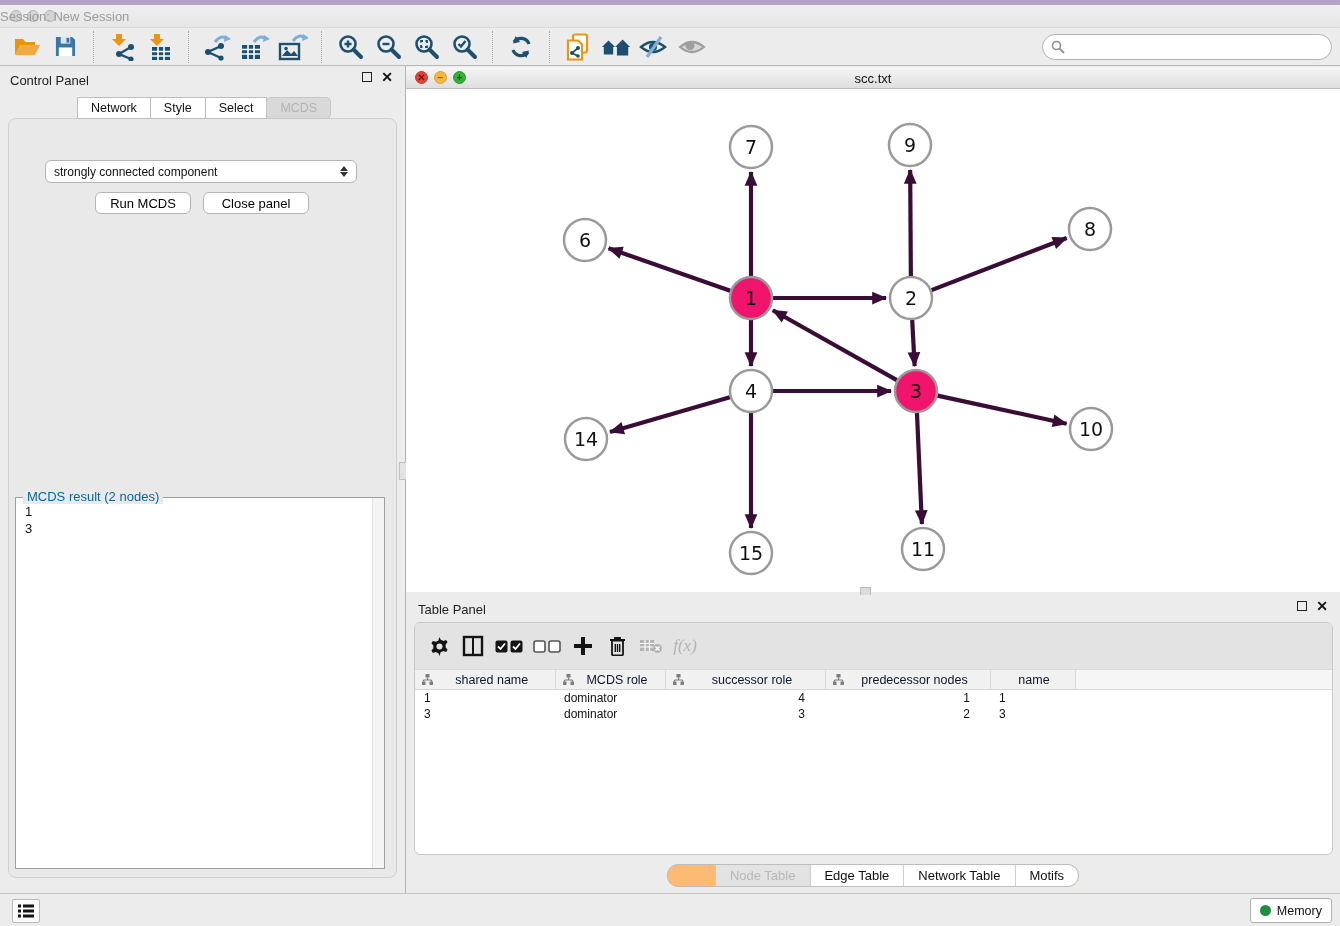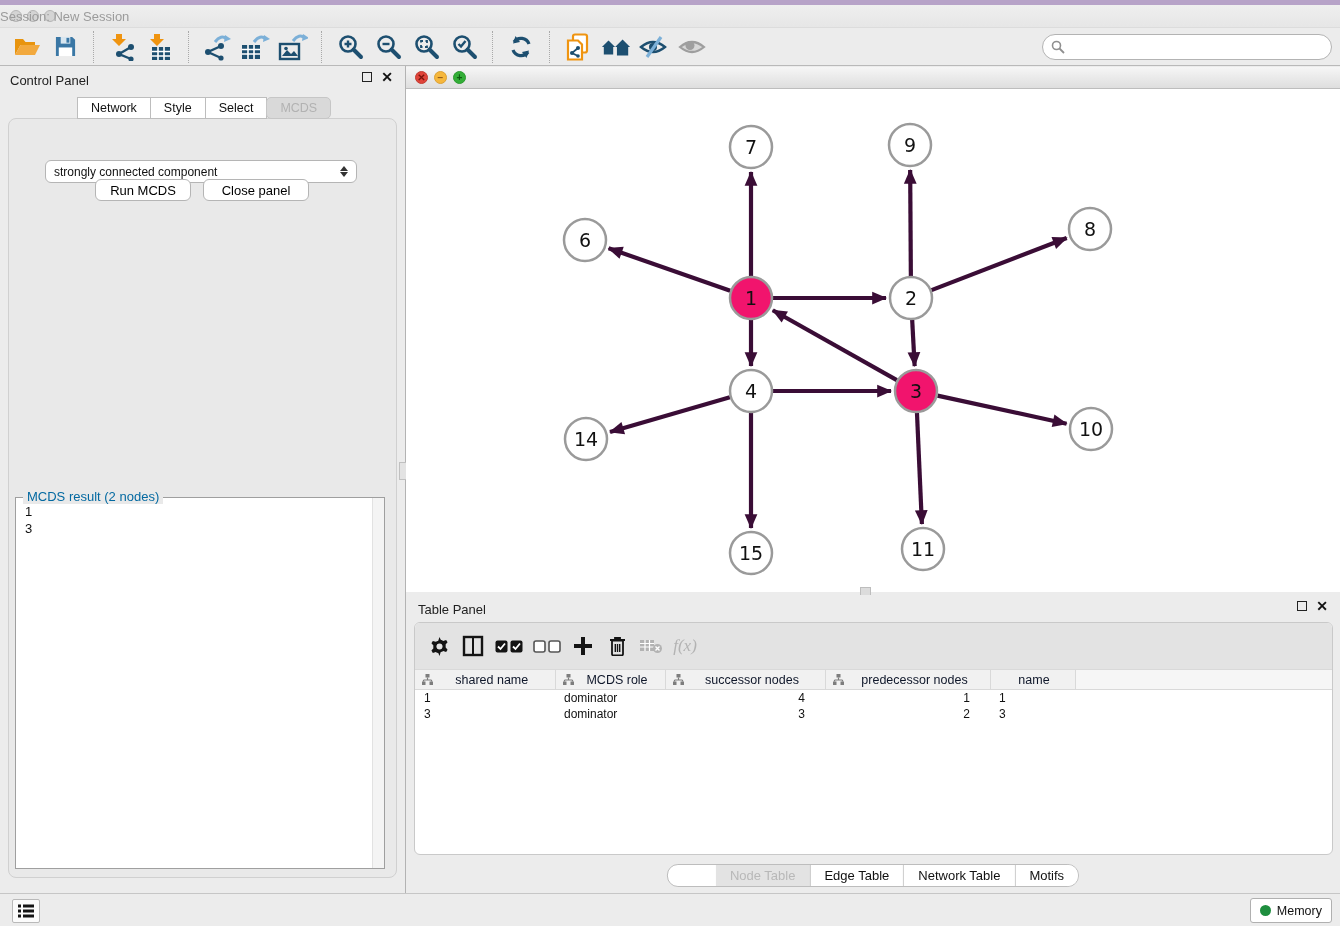--- a/index.html
+++ b/index.html
@@ -30,21 +30,21 @@
   .cp-tab { height:22px; line-height:20px; padding:0 13px; background:#fff; border:1px solid #bdbdbd; font-size:12.5px; color:#111; margin-right:-1px; }
   .cp-tab.selected { background:#d9d9d9; color:#b2b2b2; border-color:#c6c6c6; border-radius:5px; }
 
   #cp-content { position:absolute; left:8px; top:52px; width:389px; height:760px; background:#e9e9e9; border:1px solid #d0d0d0; border-radius:8px; }
   #opt-label { position:absolute; left:0; width:100%; top:18px; text-align:center; font-size:13px; }
   #criterion-select { position:absolute; left:36px; top:41px; width:312px; height:23px; background:#fff; border:1px solid #b5b5b5; border-radius:6px; display:flex; align-items:center; padding:0 8px; font-size:12px; }
   #criterion-stepper { margin-left:auto; display:flex; flex-direction:column; gap:1px; }
   #criterion-stepper i { border-left:4px solid transparent; border-right:4px solid transparent; display:block; }
   #criterion-stepper .up { border-bottom:5px solid #333; }
   #criterion-stepper .dn { border-top:5px solid #333; }
-  .cp-btn { position:absolute; top:60px; height:22px; background:#fff; border:1px solid #b5b5b5; border-radius:6px; font-size:13px; font-family:"Liberation Sans",sans-serif; }
+  .cp-btn { position:absolute; top:73px; height:22px; background:#fff; border:1px solid #b5b5b5; border-radius:6px; font-size:13px; font-family:"Liberation Sans",sans-serif; }
   #run-btn { left:86px; width:96px; }
   #closepanel-btn { left:194px; width:106px; }
 
   #result-box { position:absolute; left:6px; top:378px; width:370px; height:372px; background:#fff; border:1px solid #9f9f9f; }
   #result-legend { position:absolute; left:7px; top:-9px; background:#e9e9e9; padding:0 4px; font-size:13px; color:#0369a1; }
   #result-lines { padding:5px 9px; font-size:13px; line-height:17px; }
   #result-scroll { position:absolute; right:0; top:0; bottom:0; width:12px; background:#f4f4f4; border-left:1px solid #e2e2e2; }
 
   
   #v-splitter { position:absolute; left:405px; top:66px; width:1px; height:827px; background:#b3b3b3; }
@@ -69,21 +69,21 @@
   .tpt-btn { display:flex; align-items:center; justify-content:center; min-width:24px; height:26px; }
   #fx-label { font-family:"Liberation Serif",serif; font-style:italic; font-size:17px; color:#b3b3b3; }
   #tp-table { width:100%; border-collapse:collapse; table-layout:fixed; }
   #tp-table th { height:20px; background:#f1f1f1; border:1px solid #d9d9d9; border-left:none; font-weight:normal; font-size:12.5px; color:#0f172a; }
   #tp-table th .th-inner { display:flex; align-items:center; padding:0 4px 0 7px; }
   #tp-table th .th-label { flex:1; text-align:center; }
   #tp-table th.filler { background:#f6f6f6; border-right:none; }
   #tp-table td { height:16px; font-size:12px; padding:0 5px 0 9px; white-space:nowrap; overflow:hidden; }
   #tp-table td.r { text-align:right; padding-right:20px; }
 
-  #tp-tabs { position:absolute; left:50%; transform:translateX(-50%); top:269px; display:flex; border:1px solid #bdbdbd; border-radius:11px; overflow:hidden; background:#ffffff; height:23px;padding-left:48px; }
+  #tp-tabs { position:absolute; left:50%; transform:translateX(-50%); top:269px; display:flex; border:1px solid #bdbdbd; border-radius:11px; overflow:hidden; background:#fdba74; height:23px;padding-left:48px; }
   .tp-tab { padding:0 14px; line-height:21px; font-size:13px; color:#111; background:#fff; border-right:1px solid #c8c8c8; }
   .tp-tab:last-child { border-right:none; }
   .tp-tab.selected { background:#e3e3e3; color:#b8b8b8; }
 
   
   #status-bar { position:absolute; left:0; top:893px; width:1340px; height:45px; background:#ececec; border-top:1px solid #c6c6c6; }
   #tasklist-btn { position:absolute; left:12px; top:5px; width:28px; height:24px; background:#fbfbfb; border:1px solid #b9b9b9; border-radius:2px; display:flex; align-items:center; justify-content:center; }
   #memory-btn { position:absolute; right:8px; top:4px; height:25px; padding:0 9px; background:#fff; border:1px solid #b0b0b0; border-radius:3px; display:flex; align-items:center; gap:6px; font-size:12.5px; }
   #memory-dot { width:11px; height:11px; border-radius:50%; background:#1e8e3e; }
 </style>
@@ -268,20 +268,21 @@
   </div>
 </div>
 
 <div id="v-splitter"></div>
 <div id="v-splitter-handle"></div>
 
 <div id="net-titlebar">
   <span class="tl" id="tl-close">✕</span>
   <span class="tl" id="tl-min">−</span>
   <span class="tl" id="tl-max">+</span>
+  <div id="net-title">scc.txt</div>
 </div>
 <div id="net-canvas">
   <svg id="graph-svg" viewBox="0 0 934 503">
       <defs>
         <marker id="arrow" viewBox="0 0 16 16" refX="14" refY="8" markerWidth="17" markerHeight="17" markerUnits="userSpaceOnUse" orient="auto">
           <path d="M1 2 L15 8 L1 14 Z" fill="#3A0D36"></path>
         </marker>
       </defs>
       <line x1="345" y1="187" x2="345" y2="83" stroke="#3A0D36" stroke-width="4.2" marker-end="url(#arrow)"></line>
       <line x1="324.23121807335133" y1="201.7434376400866" x2="202.60088855300984" y2="159.24609359081066" stroke="#3A0D36" stroke-width="4.2" marker-end="url(#arrow)"></line>
@@ -440,21 +441,21 @@
               </span>
             </th>
             <th>
               <span class="th-inner">
                 <svg width="11" height="11" viewBox="0 0 11 11">
                   <rect x="3.5" y="0" width="4" height="3.5" fill="#7d7d7d"></rect>
                   <path d="M5.5 3.5 v2.5 M1.5 6 h8 M1.5 6 v1.5 M9.5 6 v1.5" stroke="#7d7d7d" stroke-width="1.2" fill="none"></path>
                   <rect x="0" y="7.5" width="3.5" height="3.5" fill="#7d7d7d"></rect>
                   <rect x="7.5" y="7.5" width="3.5" height="3.5" fill="#7d7d7d"></rect>
                 </svg>
-                <span class="th-label">successor nodes</span>
+                <span class="th-label">successor role</span>
               </span>
             </th>
             <th>
               <span class="th-inner">
                 <svg width="11" height="11" viewBox="0 0 11 11">
                   <rect x="3.5" y="0" width="4" height="3.5" fill="#7d7d7d"></rect>
                   <path d="M5.5 3.5 v2.5 M1.5 6 h8 M1.5 6 v1.5 M9.5 6 v1.5" stroke="#7d7d7d" stroke-width="1.2" fill="none"></path>
                   <rect x="0" y="7.5" width="3.5" height="3.5" fill="#7d7d7d"></rect>
                   <rect x="7.5" y="7.5" width="3.5" height="3.5" fill="#7d7d7d"></rect>
                 </svg>

